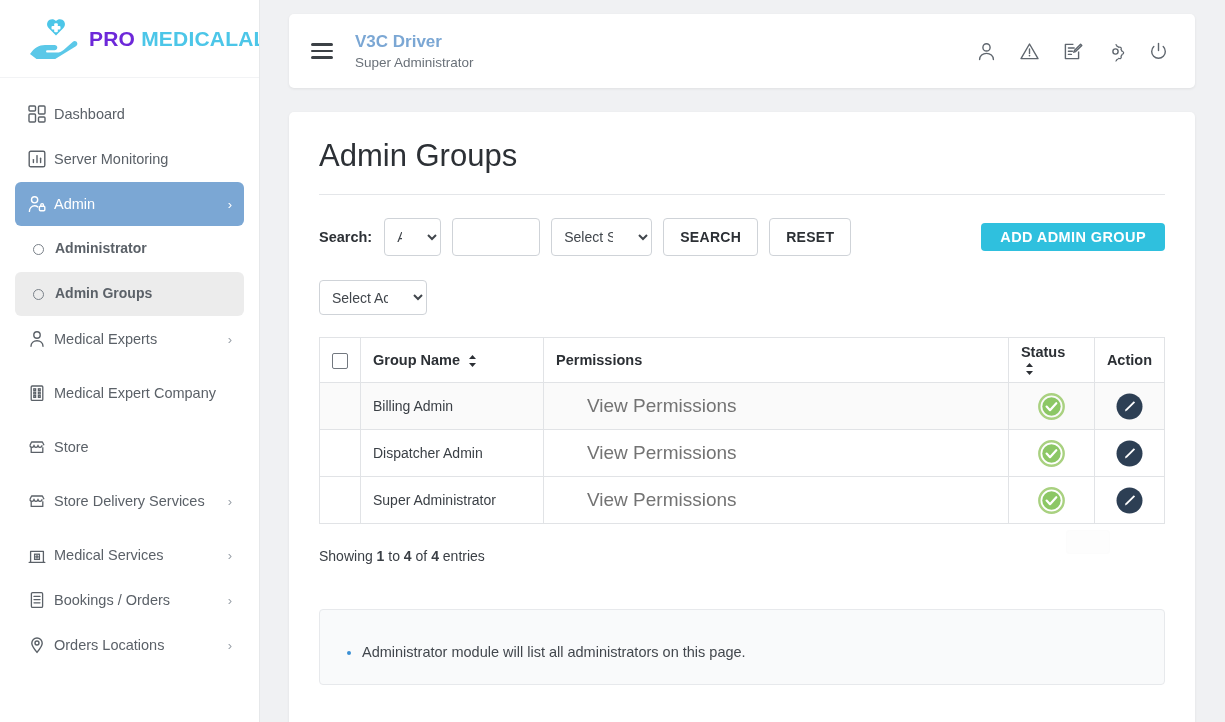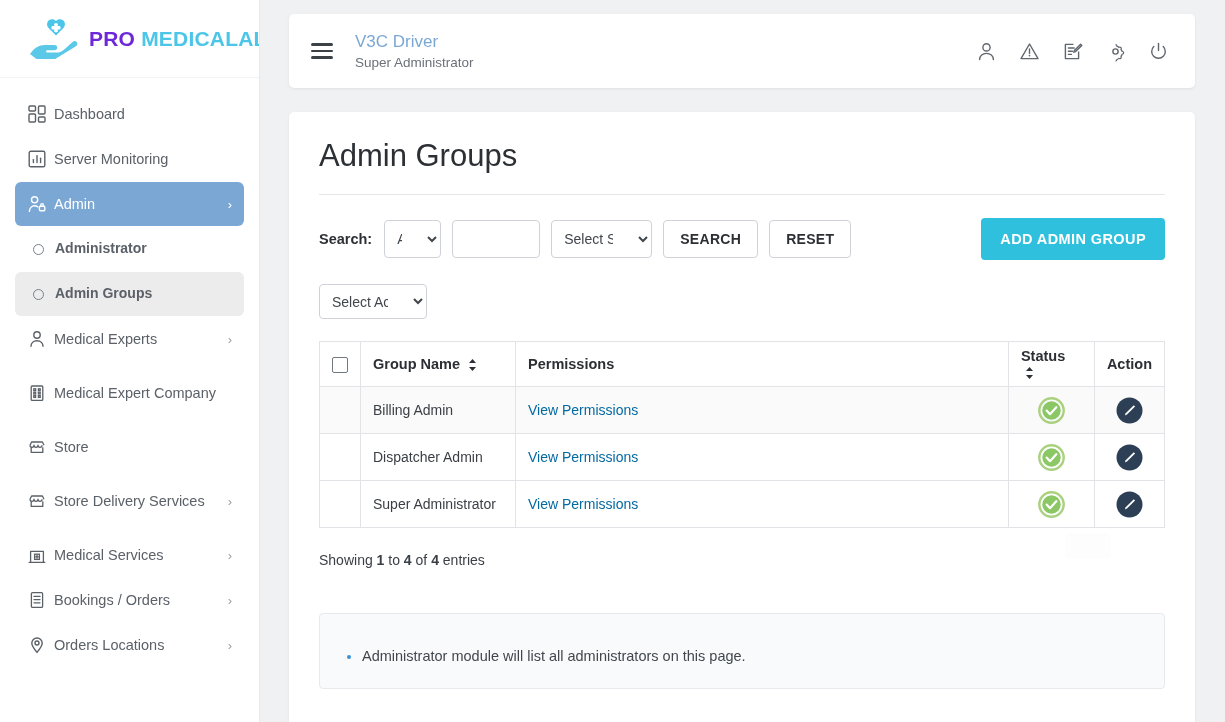--- a/index.html
+++ b/index.html
@@ -60,21 +60,21 @@
     overflow: hidden; position: relative;
   }
   .topbar {
     background: #fff; border-radius: 5px; height: 74px;
     display: flex; align-items: center; padding: 0 26px 0 22px;
     box-shadow: 0 1px 3px rgba(0,0,0,.07);
   }
   .burger { width: 22px; cursor: pointer; }
   .burger span { display: block; height: 2.4px; background: #3c4146; border-radius: 2px; margin: 4px 0; }
   .topbar-titles { margin-left: 22px; }
-  .tb-title { color: #7ba7d4; font-size: 17px; font-weight: normal; line-height: 1.2; }
+  .tb-title { color: #7ba7d4; font-size: 17px; font-weight: bold; line-height: 1.2; }
   .tb-sub { color: #6a7179; font-size: 13.5px; margin-top: 2px; }
   .topbar-icons { margin-left: auto; display: flex; align-items: center; gap: 22px; }
   .topbar-icons .ticon { cursor: pointer; color: #5f666e; display: block; }
 
   .card {
     background: #fff; border-radius: 5px; margin-top: 24px;
     padding: 26px 30px 0 30px; min-height: 620px;
     box-shadow: 0 1px 3px rgba(0,0,0,.07);
   }
   .page-title {
@@ -94,50 +94,50 @@
   .sel-status { width: 101px; }
   .txt-search { width: 88px; }
   .btn-plain {
     height: 38px; padding: 0 16px; background: #fff;
     border: 1px solid #cfd3d8; border-radius: 4px;
     font-size: 14px; font-weight: bold; color: #2c3035;
     letter-spacing: .3px; cursor: pointer;
     font-family: "Liberation Sans", sans-serif;
   }
   .btn-add {
-    margin-left: auto; height: 42px; padding: 0 19px;
+    margin-left: auto; height: 28px; padding: 0 19px;
     background: #2fc0de; color: #fff; border: none; border-radius: 4px;
     font-size: 14.5px; font-weight: bold; letter-spacing: .4px;
     cursor: pointer; font-family: "Liberation Sans", sans-serif;
   }
 
   .action-row { margin-top: 24px; }
   .sel-action { width: 108px; height: 35px; }
 
   table.grid { width: 100%; border-collapse: collapse; margin-top: 22px; font-size: 14px; }
   table.grid th, table.grid td { border: 1px solid #e1e3e6; }
   table.grid th {
     background: #fff; color: #2c3035; font-weight: bold;
     font-size: 14.5px; text-align: left; height: 45px; padding: 0 12px;
   }
   table.grid td { height: 47px; padding: 0 12px; color: #3a3f45; }
   tr.odd td { background: #fafafa; }
   tr.even td { background: #ffffff; }
   .col-chk { width: 31px; text-align: center; }
-  .col-group { width: 155px; }
+  .col-group { width: 183px; }
   .col-status { width: 86px; text-align: center; }
   .col-action { width: 64px; text-align: center; }
   th.col-status, th.col-action { text-align: center; }
   .chk-box {
     width: 16px; height: 16px; border: 1.6px solid #72787f;
     border-radius: 2px; display: inline-block; background: #fff;
     cursor: pointer; vertical-align: middle;
   }
   .sortico { display: inline-block; margin-left: 4px; vertical-align: middle; line-height: 0; }
-  .lnk { color: #0369a1; text-decoration: none; cursor: pointer; font-size: 14px; }
+  .lnk { color: #737373; text-decoration: none; cursor: pointer; font-size: 19px; margin-left: 31px; }
   .status-ic, .edit-ic { display: inline-block; vertical-align: middle; cursor: pointer; }
 
   .showing { margin-top: 24px; font-size: 14px; color: #3a3f45; }
   .showing b { font-weight: bold; }
   .pager-ghost {
     position: absolute; right: 55px; width: 44px; height: 24px;
     border: 1px solid #fcfcfc; border-radius: 3px; background: #fdfdfd;
   }
   .showing-wrap { position: relative; }
 

